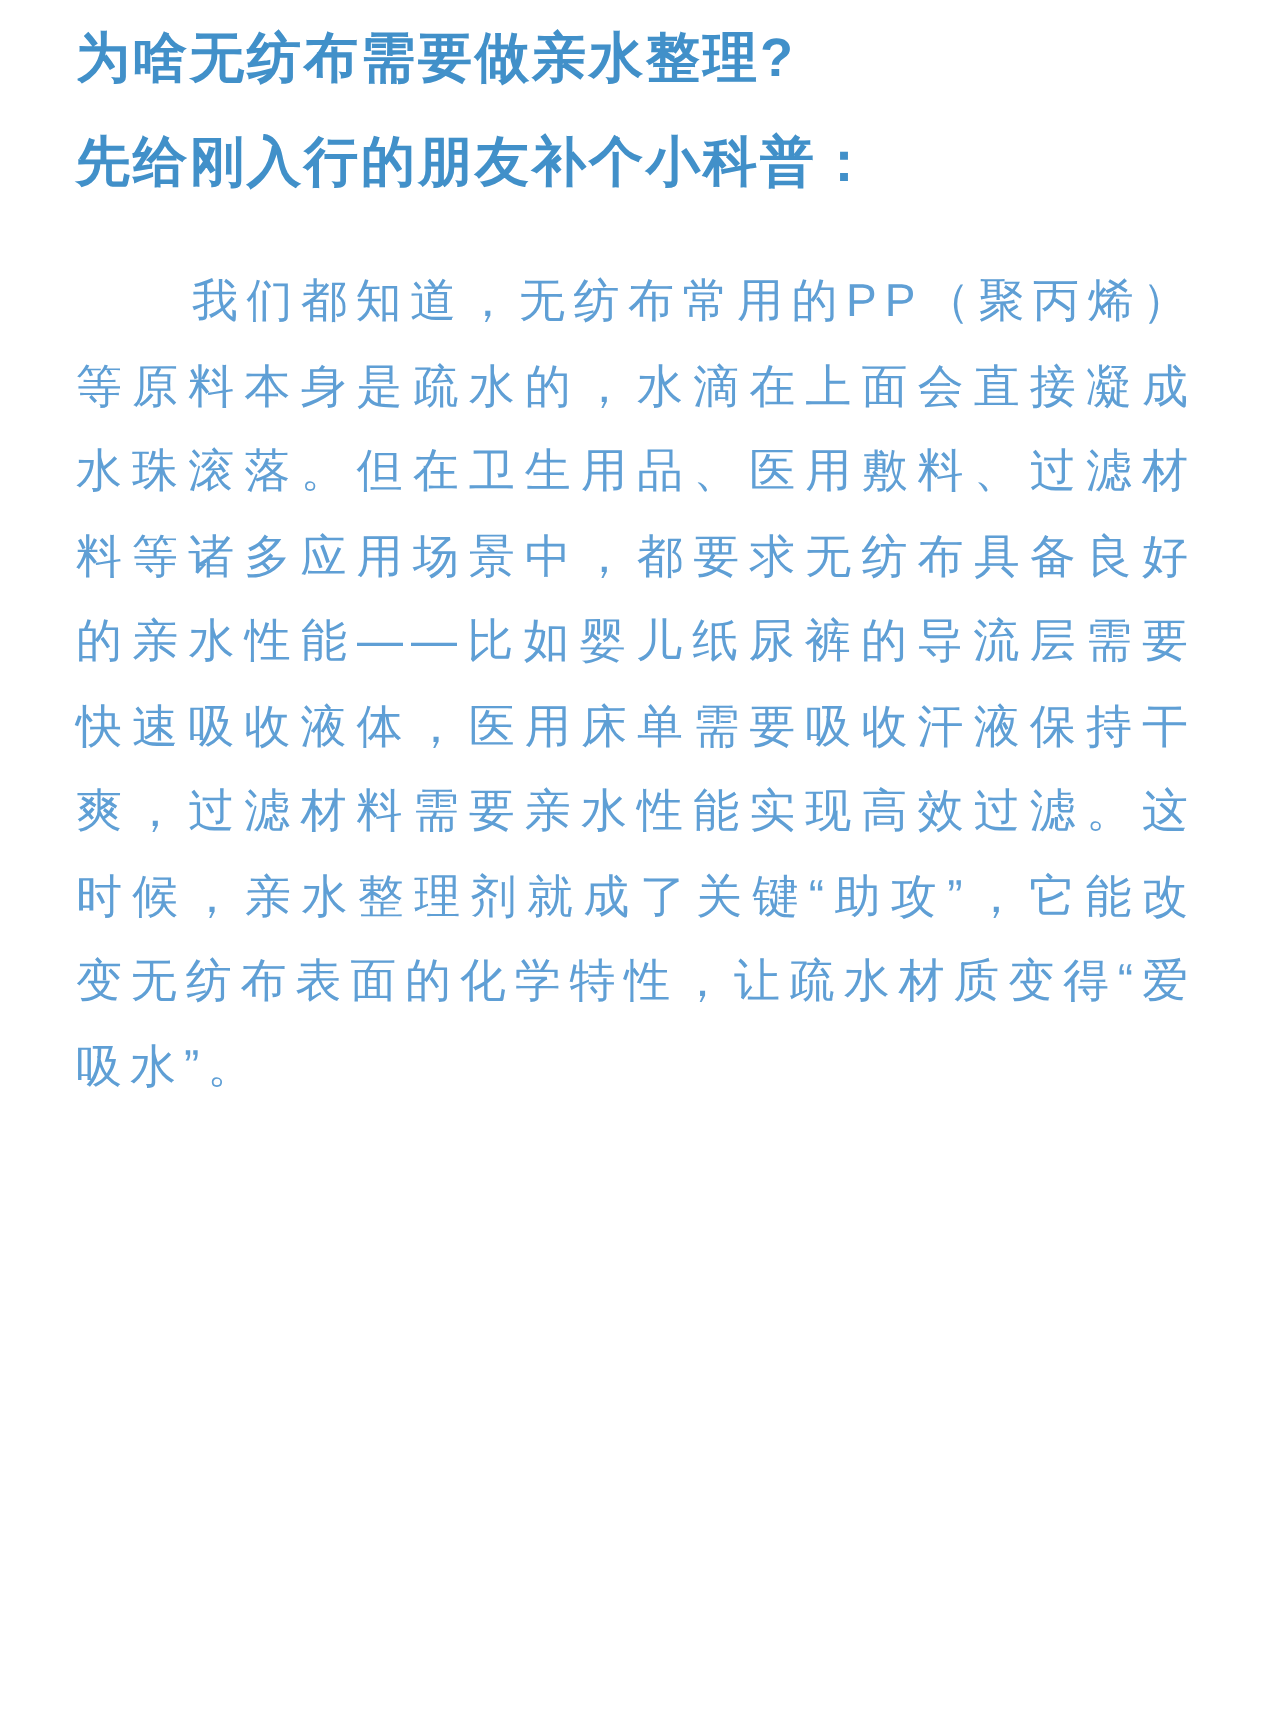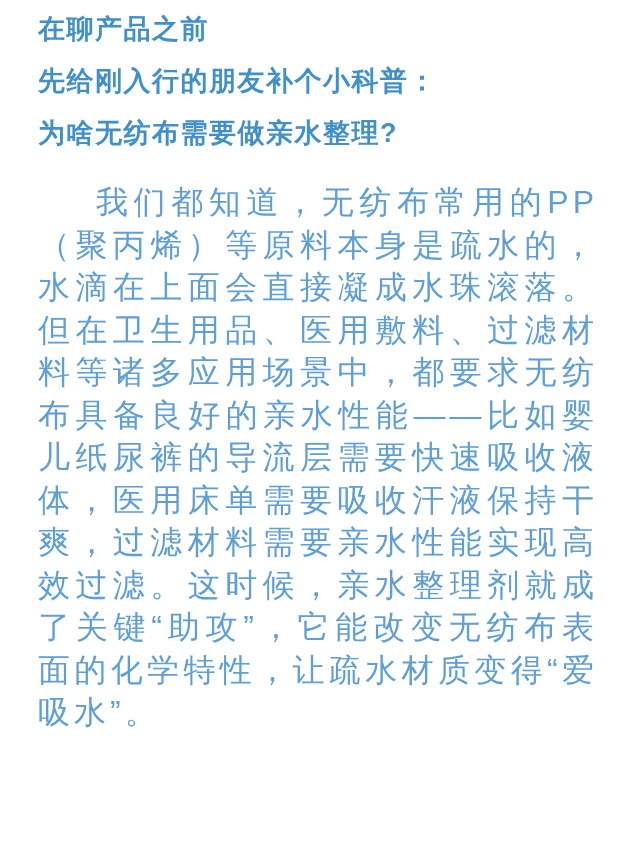--- a/index.html
+++ b/index.html
@@ -29,36 +29,35 @@
     color: var(--heading-color, #4190c9);
     margin: 0 0 22px 0;
     white-space: nowrap;
   }
   .body-text {
     margin-top: 33px;
   }
   .body-paragraph {
     font-family: "Liberation Sans", sans-serif;
     font-weight: 300;
-    font-size: 32px;
+    font-size: 23px;
     line-height: 42.5px;
     letter-spacing: 4px;
     color: var(--body-color, #5f9fd5);
     text-align: justify;
     text-indent: 58px;
     margin: 0;
     padding: 0;
   }
 </style>
 </head>
 <body>
 
 <div class="article">
   <div class="heading-block">
-    <div class="heading-line">在聊产品之前</div>
+    <div class="heading-line">为啥无纺布需要做亲水整理?</div>
     <div class="heading-line">先给刚入行的朋友补个小科普：</div>
-    <div class="heading-line">为啥无纺布需要做亲水整理?</div>
   </div>
 
   <div class="body-text">
     <p class="body-paragraph">我们都知道，无纺布常用的PP（聚丙烯）等原料本身是疏水的，水滴在上面会直接凝成水珠滚落。但在卫生用品、医用敷料、过滤材料等诸多应用场景中，都要求无纺布具备良好的亲水性能——比如婴儿纸尿裤的导流层需要快速吸收液体，医用床单需要吸收汗液保持干爽，过滤材料需要亲水性能实现高效过滤。这时候，亲水整理剂就成了关键“助攻”，它能改变无纺布表面的化学特性，让疏水材质变得“爱吸水”。</p>
   </div>
 </div>
 
 </body></html>

